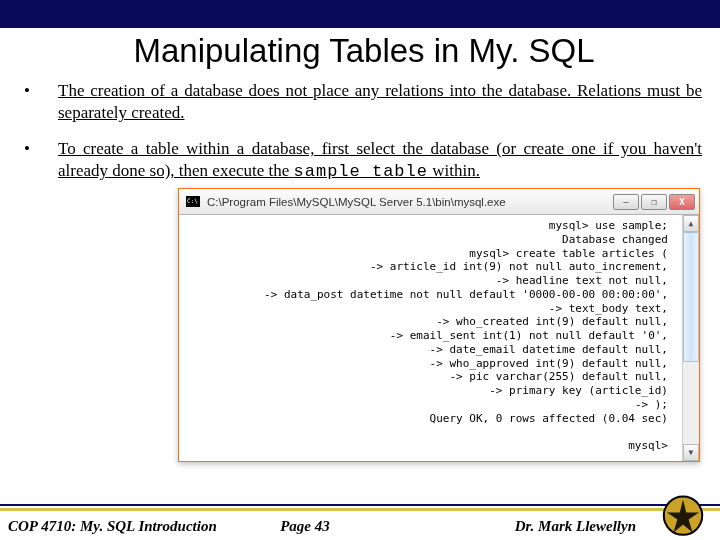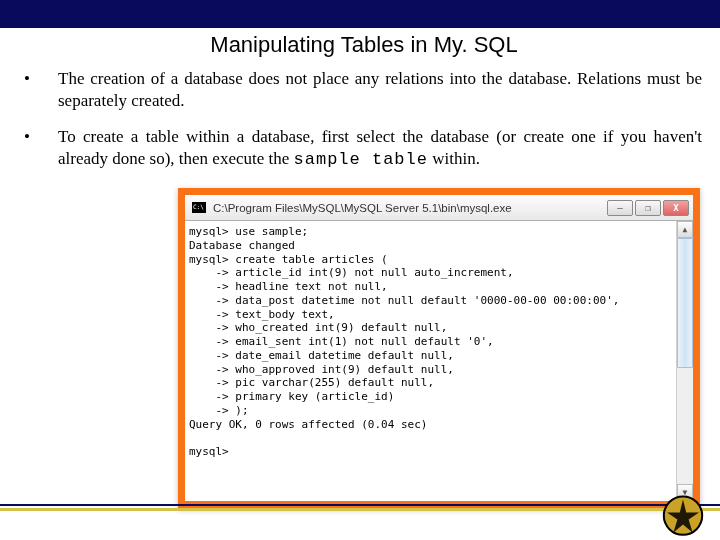--- a/index.html
+++ b/index.html
@@ -11,21 +11,21 @@
     position: relative;
     overflow: hidden;
   }
   .top-bar {
     height: 28px;
     background: #0a0a5c;
     width: 100%;
   }
   .title {
     font-family: Arial, Helvetica, sans-serif;
-    font-size: 22px;
+    font-size: 33px;
     text-align: center;
     padding: 4px 0 10px 8px;
     color: #000;
   }
   .content {
     padding: 0 18px 0 24px;
     font-size: 17px;
     color: #000;
   }
   .bullet-row {
@@ -33,33 +33,34 @@
     margin-bottom: 14px;
     line-height: 1.3;
   }
   .bullet-dot {
     width: 34px;
     flex-shrink: 0;
   }
   .bullet-text {
     flex: 1;
     text-align: justify;
+    text-decoration: underline;
   }
   .mono {
     font-family: "Courier New", monospace;
     letter-spacing: 1px;
   }
   .cmd-window {
     position: absolute;
     left: 178px;
     top: 188px;
     width: 522px;
-    height: 320px;
+    height: 274px;
     background: #fff;
-    border: 7px solid #f97316;
+    border: 1px solid #f97316;
     box-shadow: 0 2px 6px rgba(0,0,0,0.25);
     font-family: "Lucida Console", monospace;
   }
   .cmd-titlebar {
     height: 26px;
     background: linear-gradient(#fdfdfd,#e8e8e8);
     border-bottom: 1px solid #b0b0b0;
     display: flex;
     align-items: center;
     position: relative;
@@ -123,20 +124,21 @@
     background: #fff;
   }
   .cmd-text {
     flex: 1;
     padding: 4px 14px 4px 4px;
     font-size: 11px;
     color: #000;
     white-space: pre;
     line-height: 1.25;
     overflow: hidden;
+    text-align: right;
   }
   .cmd-scroll {
     width: 17px;
     background: #efefef;
     border-left: 1px solid #d0d0d0;
     display: flex;
     flex-direction: column;
   }
   .scroll-btn {
     height: 17px;
@@ -248,18 +250,23 @@
       <div class="scroll-track">
         <div class="scroll-thumb"></div>
       </div>
       <div class="scroll-btn">▼</div>
     </div>
   </div>
 </div>
 
 <div class="footer">
   <div class="footer-lines"></div>
+  <div class="footer-row">
+    <div class="footer-left">COP 4710: My. SQL Introduction</div>
+    <div class="footer-center">Page 43</div>
+    <div class="footer-right">Dr. Mark Llewellyn</div>
+  </div>
   <svg class="logo" viewBox="0 0 60 60">
     <circle cx="30" cy="32" r="24" fill="#c9a227"></circle>
     <circle cx="30" cy="32" r="24" fill="none" stroke="#000" stroke-width="2.5"></circle>
     <path d="M30 12 L34 28 L50 28 L37 37 L42 53 L30 43 L18 53 L23 37 L10 28 L26 28 Z" fill="#000" opacity="0.85"></path>
   </svg>
 </div>
 
 </body></html>

